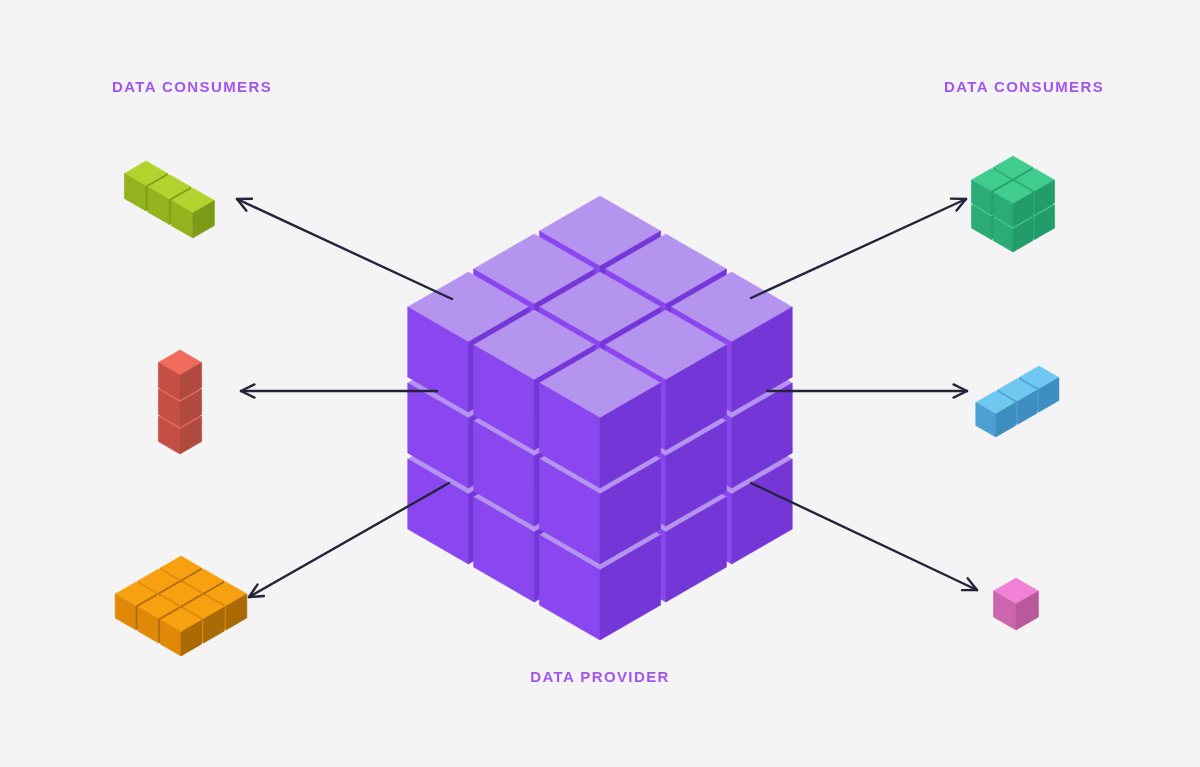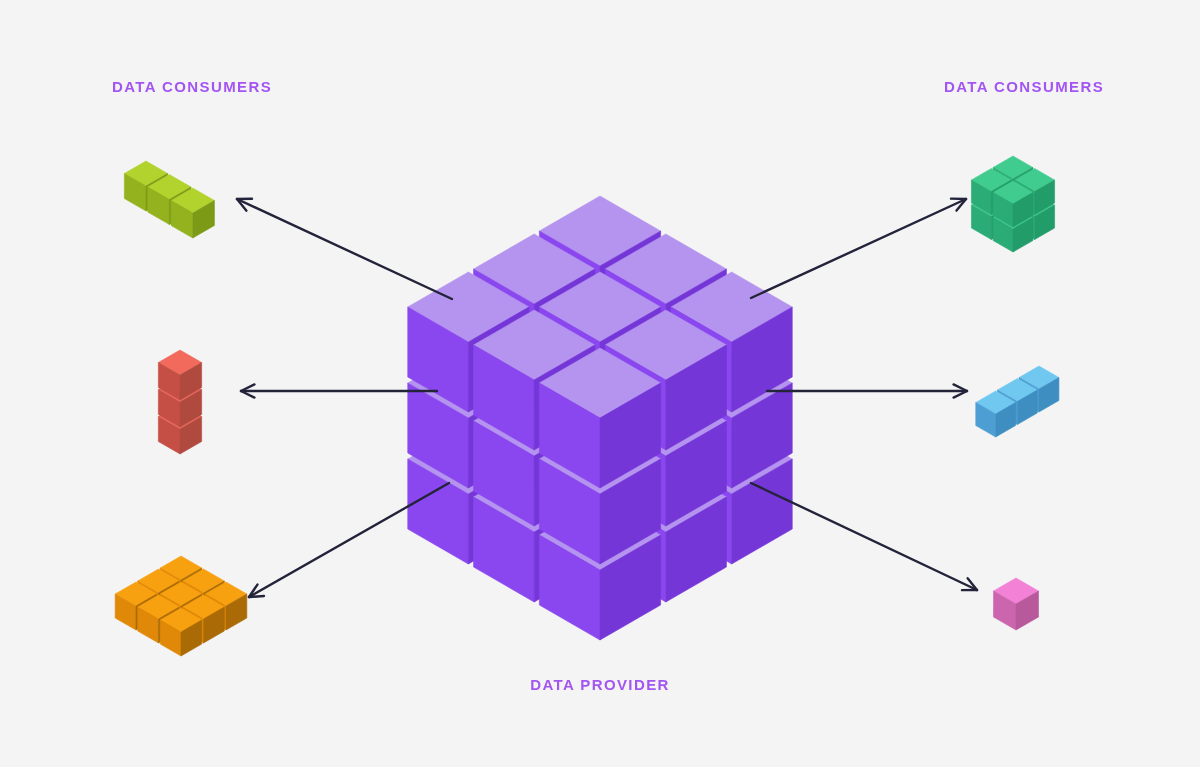--- a/index.html
+++ b/index.html
@@ -241,14 +241,14 @@
         <line x1="751" y1="483" x2="977" y2="590"></line>
         <line x1="977" y1="590" x2="962.00" y2="590.17"></line>
         <line x1="977" y1="590" x2="967.63" y2="578.29"></line>
       </g>
     </svg>
 
   <div class="label label-consumers-left" style="color: rgb(163, 85, 242);">DATA CONSUMERS</div>
 
   <div class="label label-consumers-right" style="color: rgb(163, 85, 242);">DATA CONSUMERS</div>
 
-  <div class="label label-provider" style="color: rgb(163, 85, 242); margin-top: 8px;">DATA PROVIDER</div>
+  <div class="label label-provider" style="color: rgb(163, 85, 242);">DATA PROVIDER</div>
 </div>
 
 </body></html>

